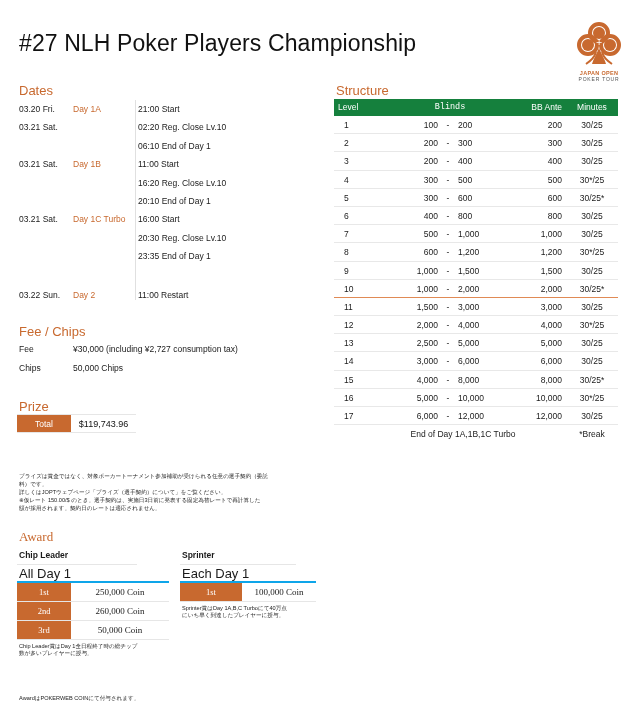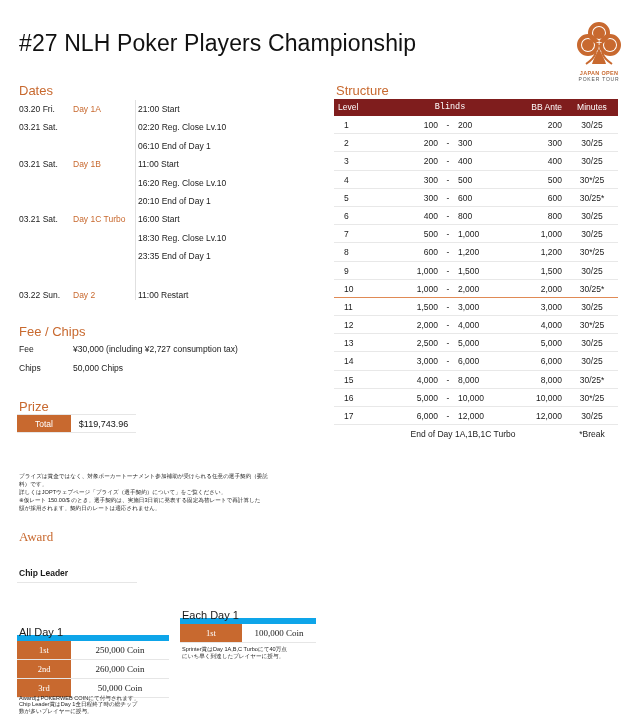--- a/index.html
+++ b/index.html
@@ -30,31 +30,31 @@
   
   .prize { position: absolute; left: 17px; top: 414px; width: 119px; }
   .prize-row { position: relative; height: 19px; border-bottom: 1px solid #e6e6e6; display: flex; }
   .prize-row:first-child { border-top: 1px solid #e6e6e6; }
   .prize-row .k { width: 54px; background: #c8692f; color: #fff; font-size: 8.5px; text-align: center; line-height: 18px; }
   .prize-row .v { flex: 1; font-size: 9px; text-align: center; line-height: 18px; color: #111; }
 
   .note-jp { position: absolute; left: 19px; font-size: 5.6px; line-height: 8px; color: #222; width: 300px; }
 
   
-  .award-col { position: absolute; top: 566px; }
+  .award-col { position: absolute; top: 548px; }
   .award-head { font-size: 8.5px; font-weight: bold; height: 17px; line-height: 14px; border-bottom: 1px solid #e6e6e6; }
-  .award-sub { font-size: 11px; height: 18px; line-height: 18px; border-bottom: 6px solid #0ea5e9; margin-top: 40px; }
+  .award-sub { font-size: 13px; height: 18px; line-height: 18px; border-bottom: 2px solid #0ea5e9; }
   .award-row { display: flex; height: 19px; border-bottom: 1px solid #e6e6e6; font-family: Liberation Serif, serif; }
   .award-row .k { width: 54px; background: #c8692f; color: #fff; font-size: 8.5px; text-align: center; line-height: 19px; }
   .award-row .v { flex: 1; font-size: 9px; text-align: center; line-height: 19px; }
   .award-note { font-size: 5.6px; line-height: 7px; margin-top: 3px; color: #222; }
 
   
   .structure { position: absolute; left: 334px; top: 99px; width: 284px; }
-  .st-head { display: flex; height: 17px; background: #7f1d1d; color: #fff; font-size: 8.5px; line-height: 17px; }
+  .st-head { display: flex; height: 17px; background: #15803d; color: #fff; font-size: 8.5px; line-height: 17px; }
   .st-row { display: flex; height: 18.2px; line-height: 18px; font-size: 8.5px; border-bottom: 1px solid #e8e8e8; }
   .st-row.accent { border-bottom: 1.5px solid #e08a55; }
   .c-level { width: 38px; padding-left: 10px; }
   .st-head .c-level { padding-left: 4px; }
   .c-blinds { width: 126px; display: flex; }
   .c-blinds .sb { width: 66px; text-align: right; }
   .c-blinds .dash { width: 20px; text-align: center; }
   .c-blinds .bb { width: 40px; text-align: left; }
   .st-head .c-blinds { justify-content: center; padding-left: 30px; font-family: Liberation Mono, monospace; }
   .c-ante { width: 64px; text-align: right; }
@@ -121,21 +121,21 @@
     <span class="t">20:10 End of Day 1</span>
   </div>
   <div class="date-row" style="top:110.4px;">
     <span class="d">03.21 Sat.</span>
     <span class="day">Day 1C Turbo</span>
     <span class="t">16:00 Start</span>
   </div>
   <div class="date-row" style="top:128.8px;">
     <span class="d"></span>
     <span class="day"></span>
-    <span class="t">18:30 Reg. Close Lv.10</span>
+    <span class="t">20:30 Reg. Close Lv.10</span>
   </div>
   <div class="date-row" style="top:147.2px;">
     <span class="d"></span>
     <span class="day"></span>
     <span class="t">23:35 End of Day 1</span>
   </div>
   <div class="date-row" style="top:186px;">
     <span class="d">03.22 Sun.</span>
     <span class="day">Day 2</span>
     <span class="t">11:00 Restart</span>
@@ -184,20 +184,21 @@
     <div class="k">3rd</div>
     <div class="v">50,000 Coin</div>
   </div>
   <div class="award-note" style="padding-left:2px;">
     <div>Chip Leader賞はDay 1全日程終了時の総チップ</div>
     <div>数が多いプレイヤーに授与。</div>
   </div>
 </div>
 
 <div class="award-col" style="left:180px; width:136px;">
+  <div class="award-head" style="padding-left:2px; width:116px;">Sprinter</div>
   <div class="award-sub" style="padding-left:2px;">Each Day 1</div>
   <div class="award-row" style="">
     <div class="k" style="width:62px;">1st</div>
     <div class="v">100,000 Coin</div>
   </div>
   <div class="award-note" style="padding-left:2px;">
     <div>Sprinter賞はDay 1A,B,C Turboにて40万点</div>
     <div>にいち早く到達したプレイヤーに授与。</div>
   </div>
 </div>

